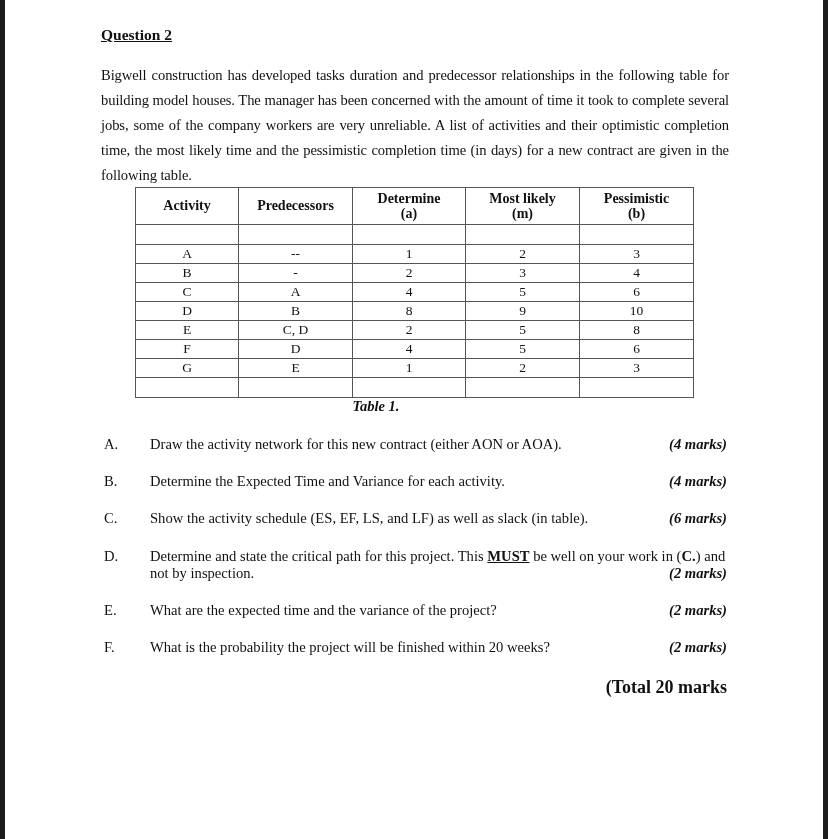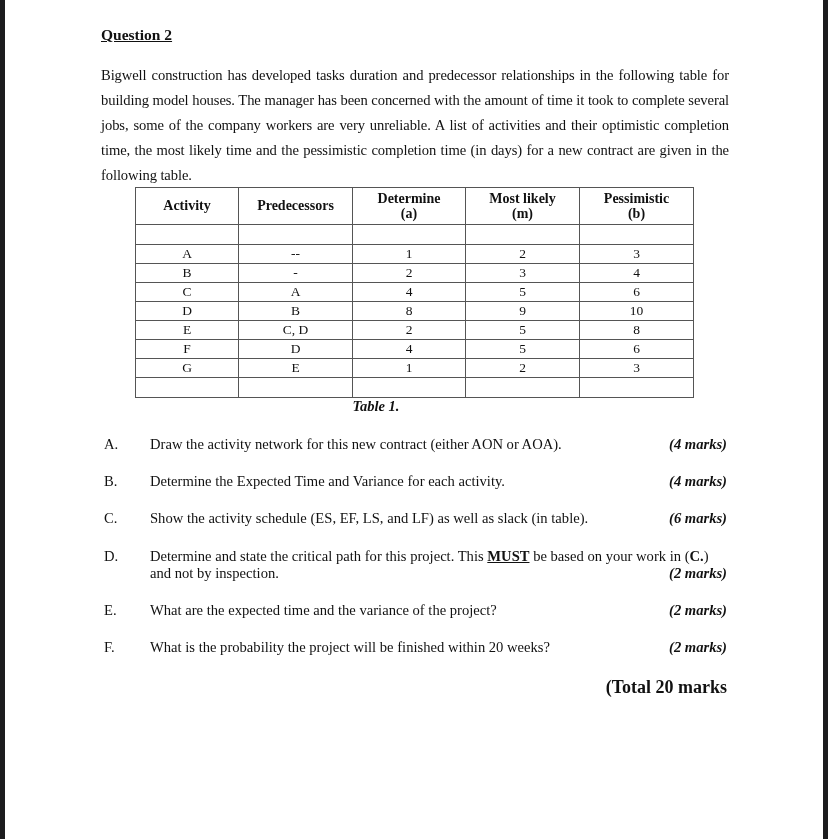--- a/index.html
+++ b/index.html
@@ -164,21 +164,21 @@
 </div>
 
 <div class="item" style="top:510px;">
   <span class="letter">C.</span>
   <span class="text">Show the activity schedule (ES, EF, LS, and LF) as well as slack (in table).</span>
   <span class="marks">(6 marks)</span>
 </div>
 
 <div class="item" style="top:548px;">
   <span class="letter">D.</span>
-  <span class="text"><span>Determine and state the critical path for this project. This </span><span class="must">MUST</span><span> be based on your work in (</span><span class="bold">C.</span><span>) and not by inspection.</span></span>
+  <span class="text"><span>Determine and state the critical path for this project. This </span><span class="must">MUST</span><span> be well on your work in (</span><span class="bold">C.</span><span>) and not by inspection.</span></span>
   <span class="marks second-line">(2 marks)</span>
 </div>
 
 <div class="item" style="top:602px;">
   <span class="letter">E.</span>
   <span class="text">What are the expected time and the variance of the project?</span>
   <span class="marks">(2 marks)</span>
 </div>
 
 <div class="item" style="top:639px;">

